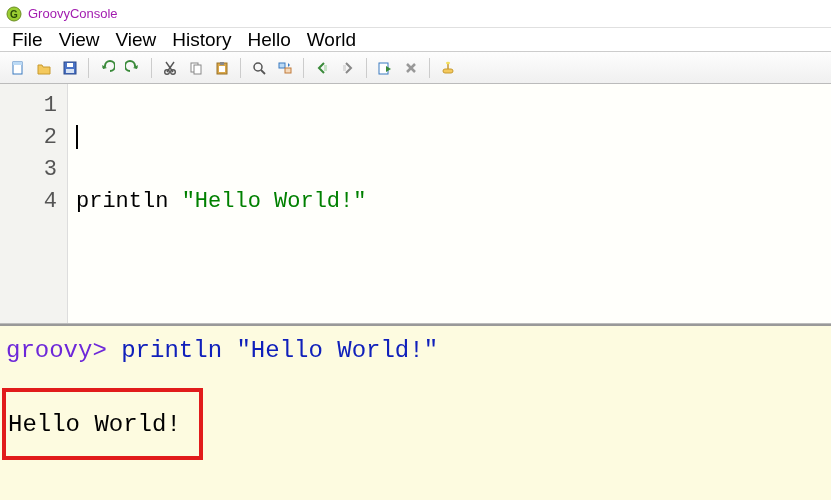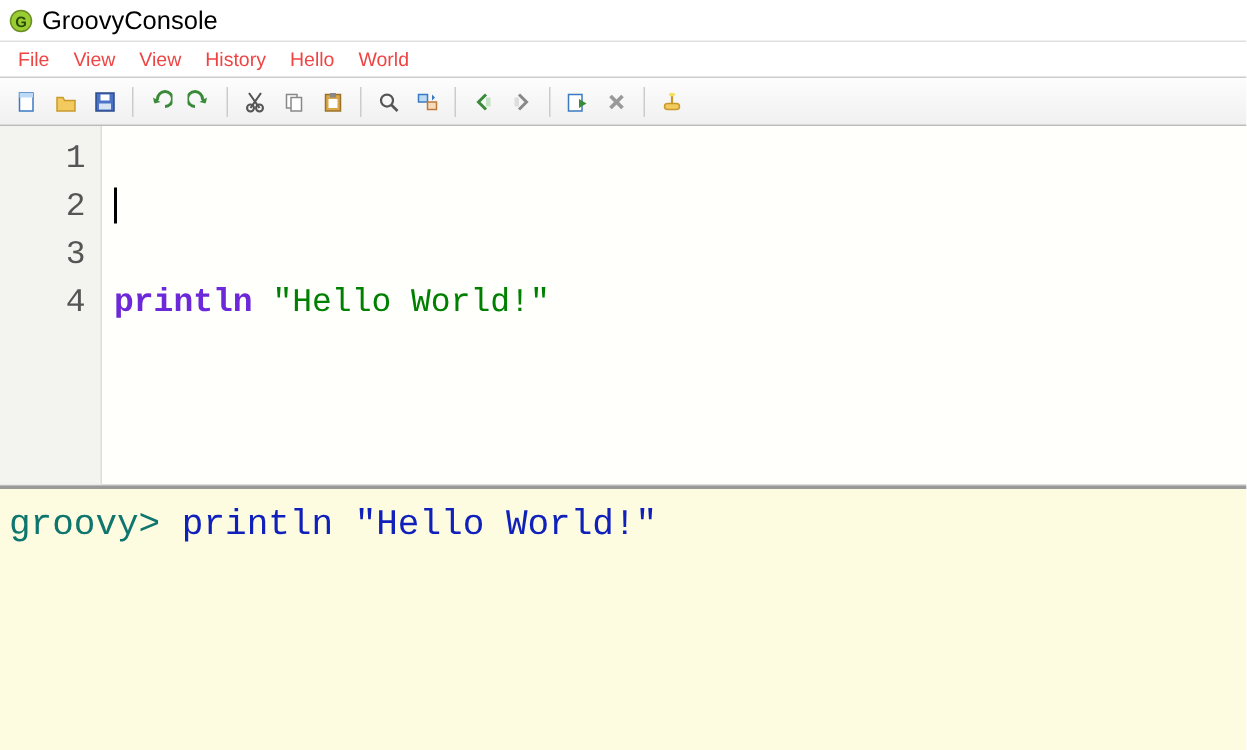--- a/index.html
+++ b/index.html
@@ -17,35 +17,35 @@
       align-items: center;
       padding: 0 6px;
       border-bottom: 1px solid #e0e0e0;
       background: #fff;
     }
     .titlebar .app-icon {
       width: 16px; height: 16px;
       margin-right: 6px;
     }
     .titlebar .title {
-      font-size: 17px;
-      color: #000000;
+      font-size: 13px;
+      color: #a21caf;
     }
     .menubar {
       height: 24px;
       display: flex;
       align-items: center;
       padding: 0 4px;
       border-bottom: 1px solid #ccc;
       background: #fff;
     }
     .menubar .menu-item {
       padding: 2px 8px;
-      font-size: 13px;
-      color: #ef4444;
+      font-size: 19px;
+      color: #000000;
       cursor: default;
     }
     .toolbar {
       height: 32px;
       display: flex;
       align-items: center;
       padding: 0 6px;
       border-bottom: 1px solid #bbb;
       background: linear-gradient(#fdfdfd, #f0f0f0);
       gap: 2px;
@@ -93,33 +93,33 @@
       position: relative;
     }
     .code .line { height: 32px; white-space: pre; }
     .code .cursor {
       display: inline-block;
       width: 2px; height: 24px;
       background: #000;
       vertical-align: middle;
       margin-left: 0;
     }
-    .tok-kw { color: #6d28d9; font-weight: bold; }
+    .tok-kw { color: #000000; font-weight: normal; }
     .tok-str { color: #008000; }
     .output-area {
       background: #fdfbe0;
       height: 176px;
       padding: 8px 6px;
       font-family: "Courier New", monospace;
       font-size: 24px;
       position: relative;
       border-top: 2px solid #999;
     }
     .out-line { white-space: pre; line-height: 34px; }
-    .prompt { color: #0f766e; margin-top: 40px; }
+    .prompt { color: #6d28d9; margin-top: 40px; }
     .echo { color: #1020bb; }
     .highlight-box {
       border: 4px solid #e11b1b;
       display: inline-block;
       padding: 16px 18px 14px 2px;
       margin-top: 20px;
       margin-left: -4px;
     }
   </style>
 </head>
@@ -258,13 +258,16 @@
   <div class="code">
     <div class="line"><span></span></div>
     <div class="line"><span class="cursor"></span><span></span></div>
     <div class="line"><span></span></div>
     <div class="line"><span class="tok-kw">println</span><span> </span><span class="tok-str">"Hello World!"</span></div>
   </div>
 </div>
 
 <div class="output-area">
   <div class="out-line"><span class="prompt">groovy&gt; </span><span class="echo">println "Hello World!"</span></div>
+  <div class="highlight-box">
+    <div class="out-line">Hello World!</div>
+  </div>
 </div>
 
 </body></html>

